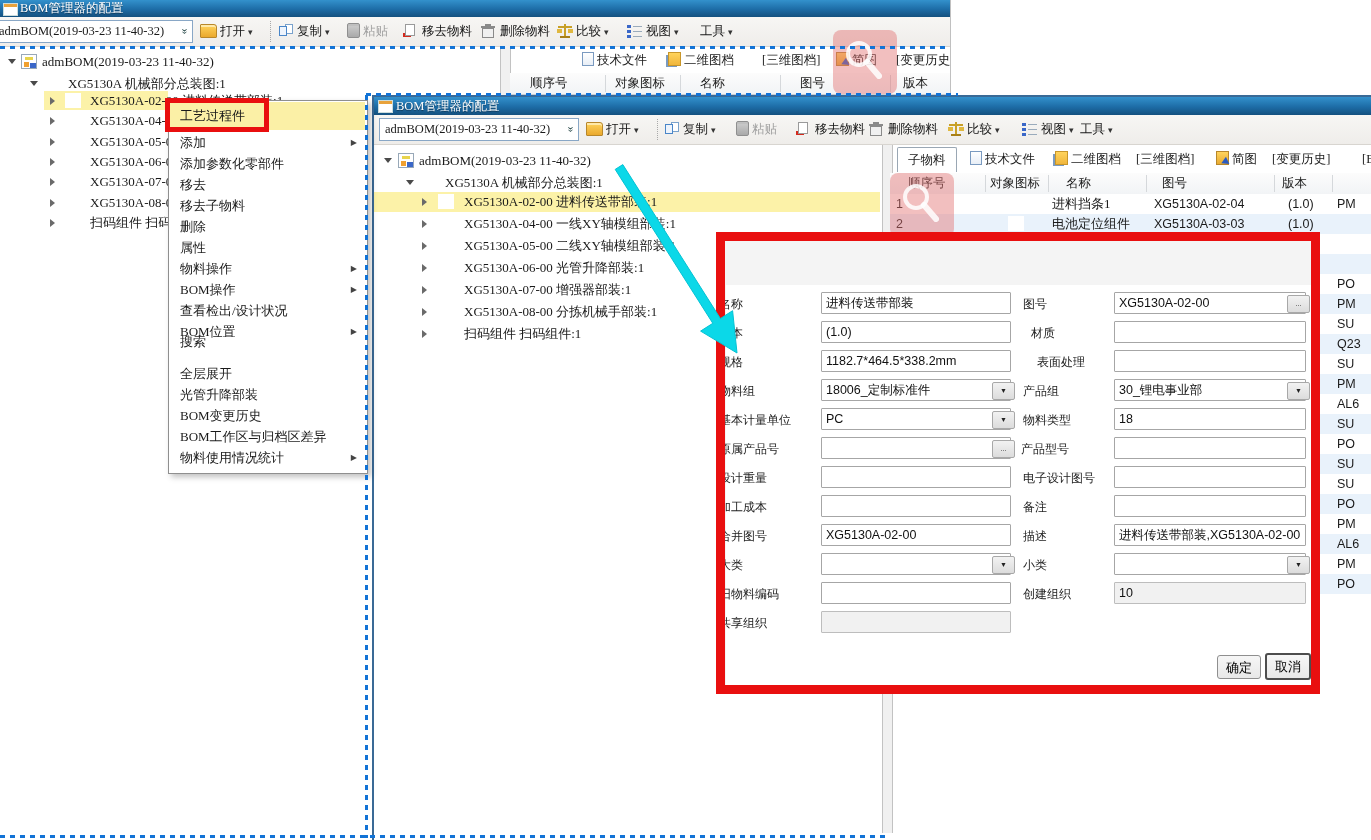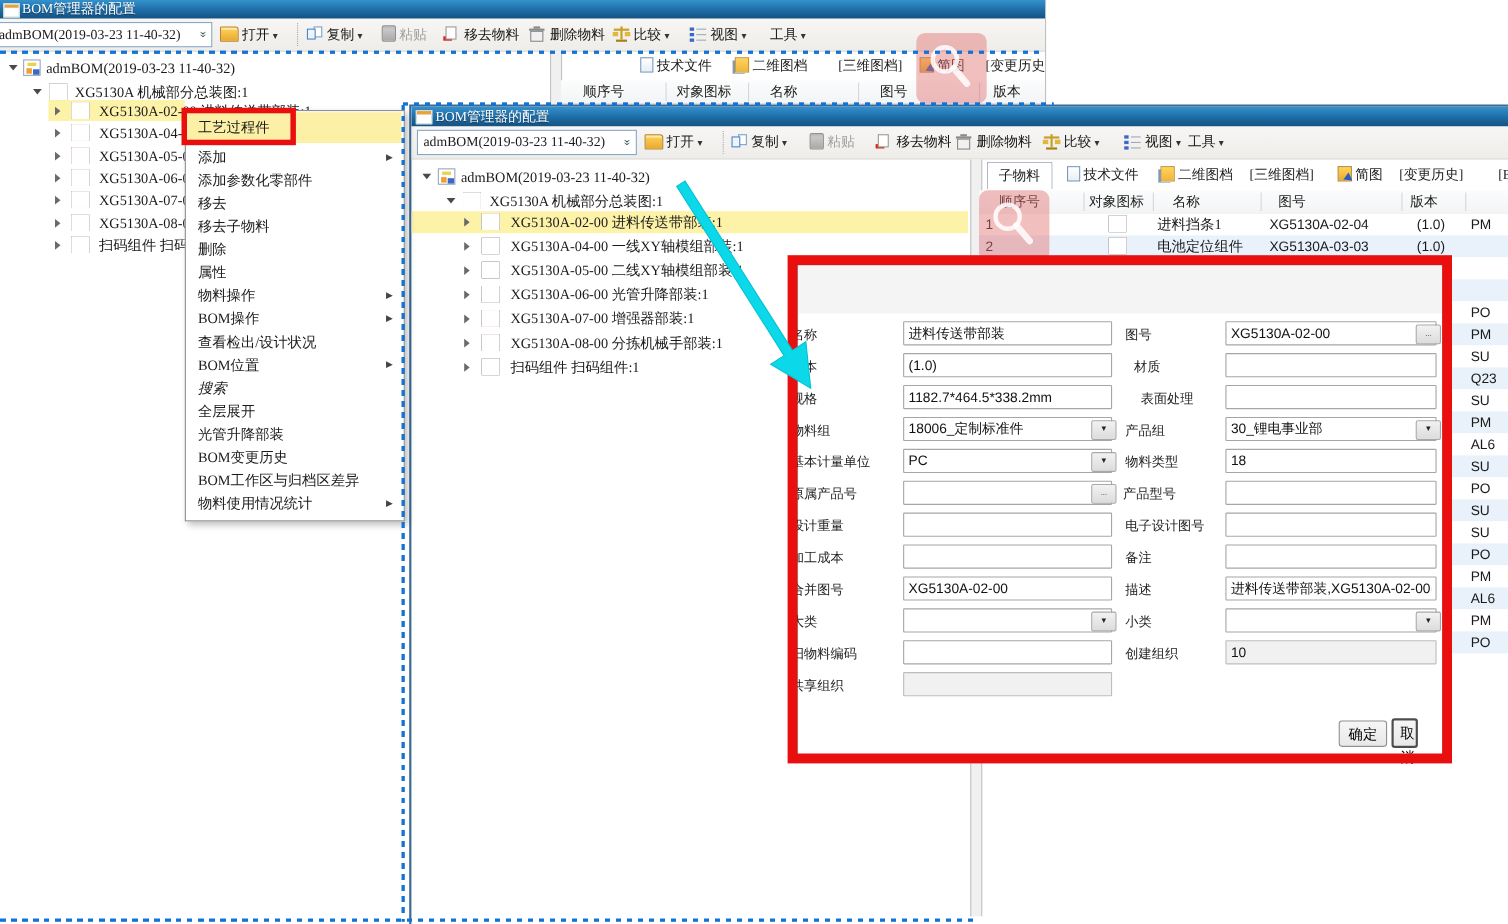--- a/index.html
+++ b/index.html
@@ -275,21 +275,21 @@
           <span class="marrow">▶</span>
         </div>
         <div class="mitem" style="top: 199px;">
           <span class="mlabel">查看检出/设计状况</span>
           <span class="marrow"></span>
         </div>
         <div class="mitem" style="top: 220px;">
           <span class="mlabel">BOM位置</span>
           <span class="marrow">▶</span>
         </div>
-        <div class="mitem" style="top: 241px; font-style: italic;">
+        <div class="mitem" style="top: 230px;">
           <span class="mlabel">搜索</span>
           <span class="marrow"></span>
         </div>
         <div class="mitem" style="top: 262px;">
           <span class="mlabel">全层展开</span>
           <span class="marrow"></span>
         </div>
         <div class="mitem" style="top: 283px;">
           <span class="mlabel">光管升降部装</span>
           <span class="marrow"></span>
@@ -610,21 +610,21 @@
             <input class="finput" style="left: 93px; width: 192px;" value="">
             <span class="fbtn" style="left:266px">▼</span>
           </div>
           <div class="frow" style="left: 295px; top: 297px;">
             <span class="flabel" style="left:2px">创建组织</span>
             <input class="finput ro" style="left: 93px; width: 192px;" value="10">
 
           </div>
         </div>
       <button class="dbtn" id="btn-ok" style="left:491px;top:370px;width:44px">确定</button>
-      <button class="dbtn" id="btn-cancel" style="left:539px;top:368px;width:24px;height:27px">取消</button>
+      <button class="dbtn" id="btn-cancel" style="left:539px;top:368px;width:46px;height:27px">取消</button>
     </div>
   </div>
   <div class="redframe" style="left:716px;top:232px;width:604px;height:462px"></div>
 
   <svg class="abs" style="left:600px;top:148px;z-index:50" width="160" height="215">
     <polygon points="22.8,16.6 120.4,170.5 132.6,162.7 137,205 100.6,183.1 112.8,175.3 15.2,21.4" fill="#0bd8e8" stroke="#04c2d4" stroke-width="1"></polygon>
   </svg>
 
 </div>
 

